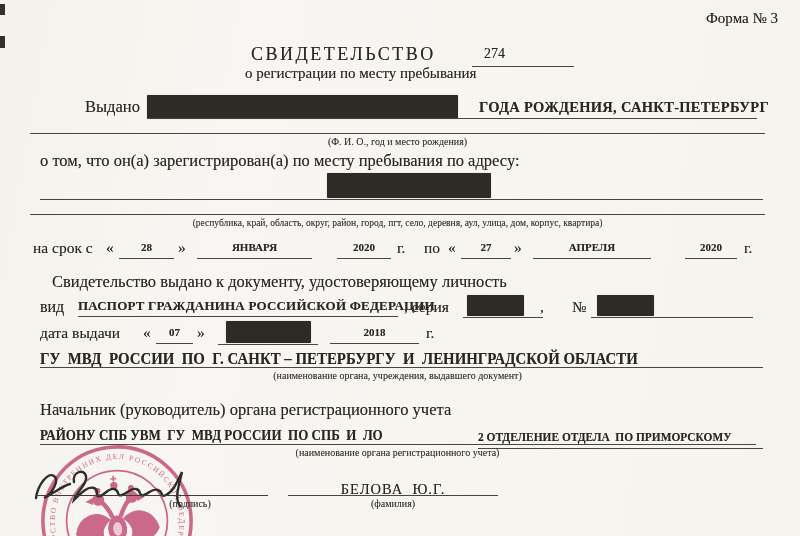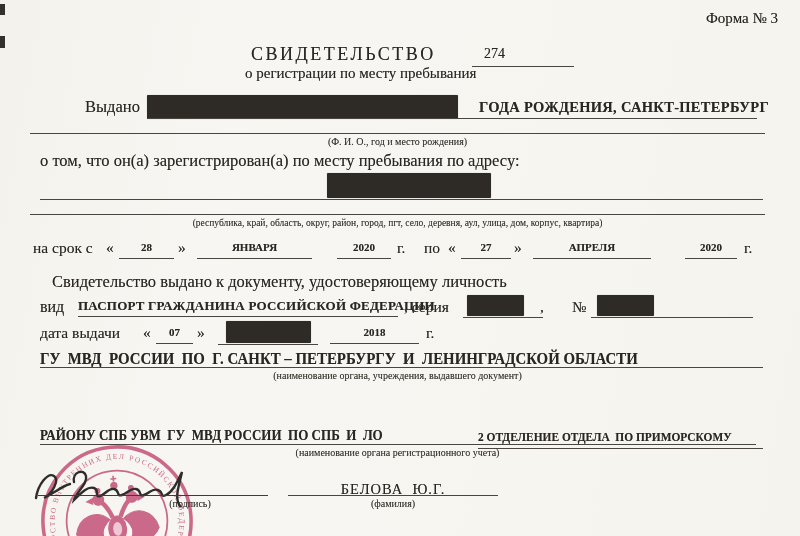--- a/index.html
+++ b/index.html
@@ -80,20 +80,21 @@
   <div class="uv" style="left:156px;top:322px;width:37px;">07</div>
   <div class="abs soft t15" style="left:197px;top:322px;">»</div>
   <div class="ugroup" style="left:218px;top:321px;width:100px;height:23px;"><span class="redact inline" style="width:85px;height:22px;margin-left:8px;"></span></div>
   <div class="uv" style="left:330px;top:322px;width:89px;">2018</div>
   <div class="abs soft t15" style="left:426px;top:322px;">г.</div>
 
   <div class="abs soft bold" style="left:40px;top:349px;font-size:16px;line-height:19px;"><span class="cond">ГУ  МВД  РОССИИ  ПО  Г. САНКТ – ПЕТЕРБУРГУ  И  ЛЕНИНГРАДСКОЙ ОБЛАСТИ</span></div>
   <div class="hline" style="left:40px;top:367px;width:723px;"></div>
   <div class="caption" style="left:30px;top:370px;width:735px;">(наименование органа, учреждения, выдавшего документ)</div>
 
+  <div class="abs soft t16" style="left:40px;top:399px;">Начальник (руководитель) органа регистрационного учета</div>
   <div class="abs soft bold" style="left:478px;top:379px;width:285px;height:21px;border-bottom:1.5px solid #4a463f;font-size:12px;line-height:20px;box-sizing:content-box;margin-top:48px;"><span class="cond" style="transform:scaleX(.95);">2 ОТДЕЛЕНИЕ ОТДЕЛА  ПО ПРИМОРСКОМУ</span></div>
   <div class="abs soft bold" style="left:40px;top:426px;font-size:14px;line-height:19px;"><span class="cond">РАЙОНУ СПБ УВМ  ГУ  МВД РОССИИ  ПО СПБ  И  ЛО</span></div>
   <div class="hline" style="left:40px;top:444px;width:716px;"></div>
   <div class="caption" style="left:30px;top:447px;width:735px;">(наименование органа регистрационного учета)</div>
 
   <svg class="abs" style="left:38px;top:442px;transform:rotate(-5deg);opacity:.88;" width="158" height="158" viewBox="0 0 160 160">
     <g fill="none" stroke="#c4567c">
       <circle cx="80" cy="80" r="75" stroke-width="3.6"></circle>
       <circle cx="80" cy="80" r="51" stroke-width="1.8"></circle>
     </g>

